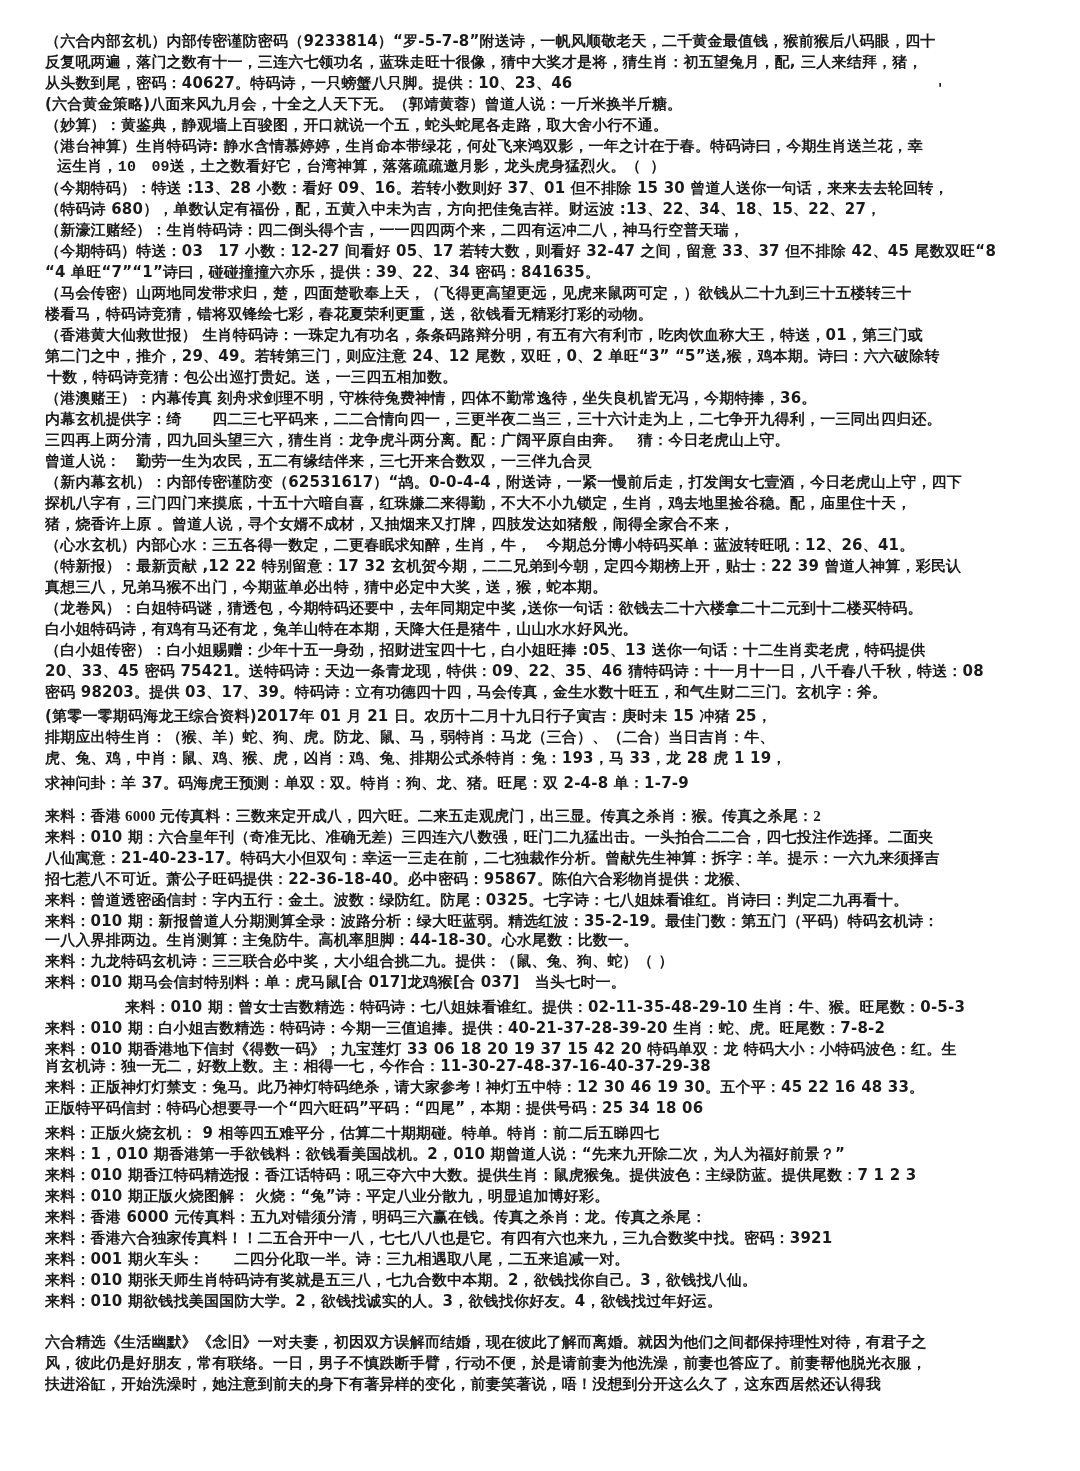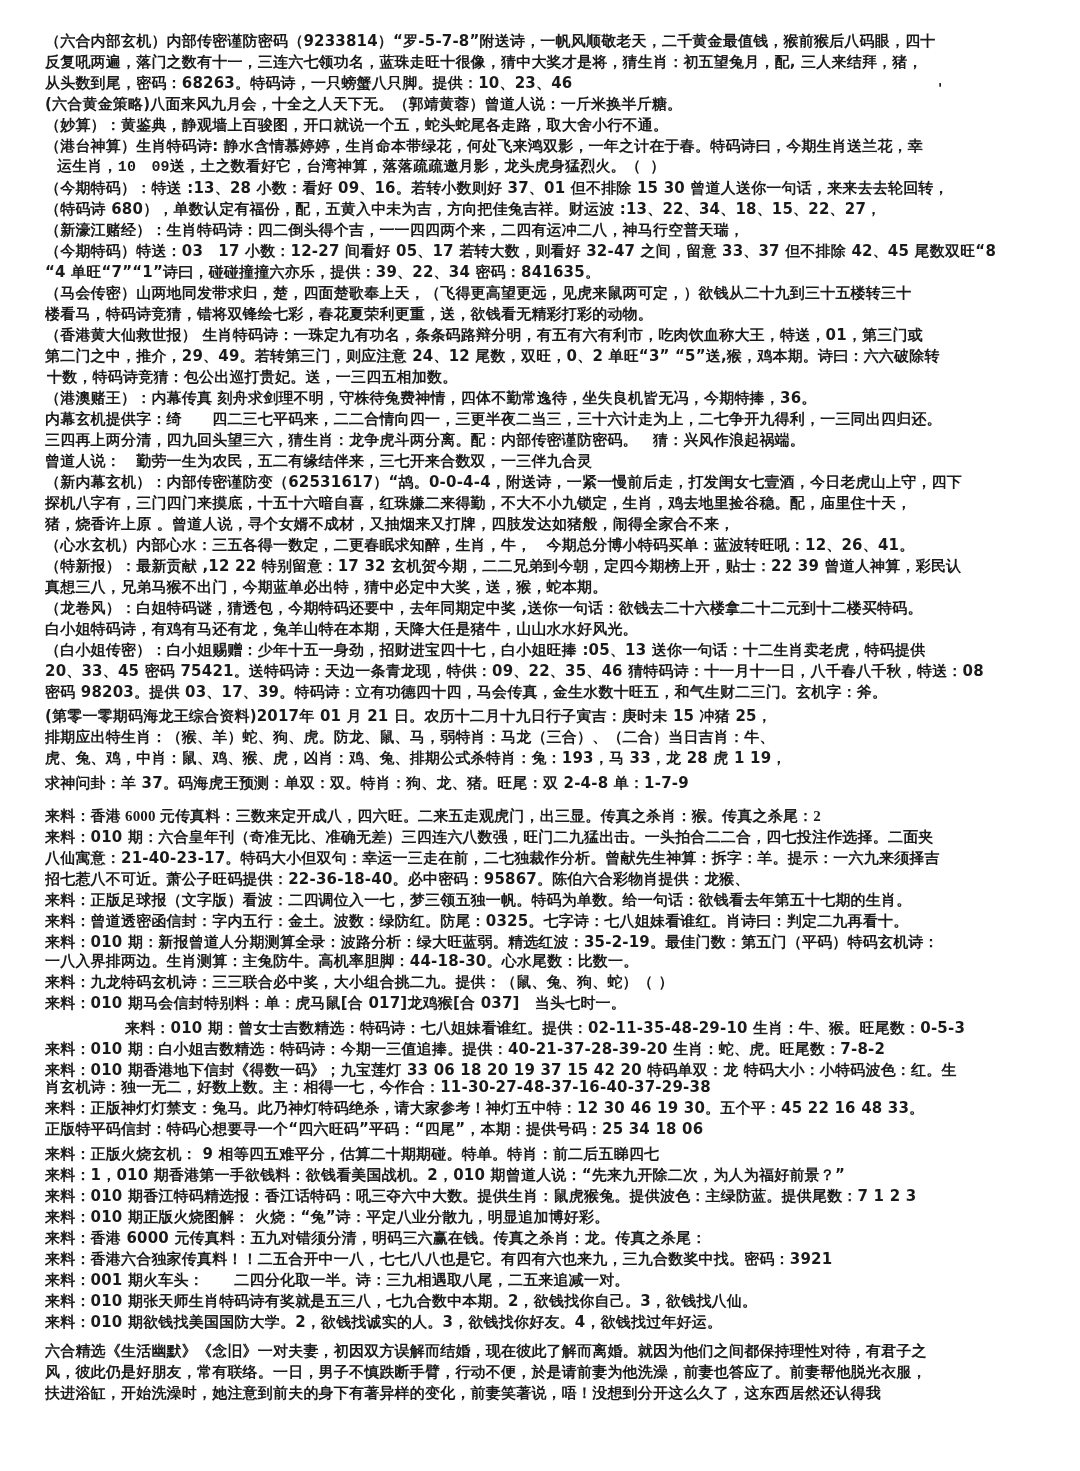--- a/index.html
+++ b/index.html
@@ -38,77 +38,76 @@
     color: #111;
   }
 </style>
 </head>
 <body>
 
 <div class="page">
   <div class="doc">
       <div class="line">（六合内部玄机）内部传密谨防密码（9233814）“罗-5-7-8”附送诗，一帆风顺敬老天，二千黄金最值钱，猴前猴后八码眼，四十</div>
       <div class="line">反复吼两遍，落门之数有十一，三连六七领功名，蓝珠走旺十很像，猜中大奖才是将，猜生肖：初五望兔月，配, 三人来结拜，猪，</div>
-      <div class="line">从头数到尾，密码：68263。特码诗，一只螃蟹八只脚。提供：10、23、46</div>
+      <div class="line">从头数到尾，密码：40627。特码诗，一只螃蟹八只脚。提供：10、23、46</div>
       <div class="line">(六合黄金策略)八面来风九月会，十全之人天下无。（郭靖黄蓉）曾道人说：一斤米换半斤糖。</div>
       <div class="line">（妙算）：黄鉴典，静观墙上百骏图，开口就说一个五，蛇头蛇尾各走路，取大舍小行不通。</div>
       <div class="line">（港台神算）生肖特码诗: 静水含情慕婷婷，生肖命本带绿花，何处飞来鸿双影，一年之计在于春。特码诗曰，今期生肖送兰花，幸</div>
       <div class="line" style="padding-left: 12px; font-family: Liberation Mono, monospace;">运生肖，10　09送，土之数看好它，台湾神算，落落疏疏邀月影，龙头虎身猛烈火。（ ）</div>
       <div class="line">（今期特码）：特送 :13、28 小数：看好 09、16。若转小数则好 37、01 但不排除 15 30 曾道人送你一句话，来来去去轮回转，</div>
       <div class="line">（特码诗 680），单数认定有福份，配，五黄入中未为吉，方向把佳兔吉祥。财运波 :13、22、34、18、15、22、27，</div>
       <div class="line">（新濠江赌经）：生肖特码诗：四二倒头得个吉，一一四四两个来，二四有运冲二八，神马行空普天瑞，</div>
       <div class="line">（今期特码）特送：03　17 小数：12-27 间看好 05、17 若转大数，则看好 32-47 之间，留意 33、37 但不排除 42、45 尾数双旺“8</div>
       <div class="line">“4 单旺“7”“1”诗曰，碰碰撞撞六亦乐，提供：39、22、34 密码：841635。</div>
       <div class="line">（马会传密）山两地同发带求归，楚，四面楚歌奉上天，（飞得更高望更远，见虎来鼠两可定，）欲钱从二十九到三十五楼转三十</div>
       <div class="line">楼看马，特码诗竞猜，错将双锋绘七彩，春花夏荣利更重，送，欲钱看无精彩打彩的动物。</div>
       <div class="line">（香港黄大仙救世报） 生肖特码诗：一珠定九有功名，条条码路辩分明，有五有六有利市，吃肉饮血称大王，特送，01，第三门或</div>
       <div class="line">第二门之中，推介，29、49。若转第三门，则应注意 24、12 尾数，双旺，0、2 单旺“3” “5”送,猴，鸡本期。诗曰：六六破除转</div>
       <div class="line" style="padding-left: 2px;">十数，特码诗竞猜：包公出巡打贵妃。送，一三四五相加数。</div>
       <div class="line">（港澳赌王）：内幕传真 刻舟求剑理不明，守株待兔费神情，四体不勤常逸待，坐失良机皆无冯，今期特捧，36。</div>
       <div class="line">内幕玄机提供字：绮　　四二三七平码来，二二合情向四一，三更半夜二当三，三十六计走为上，二七争开九得利，一三同出四归还。</div>
-      <div class="line">三四再上两分清，四九回头望三六，猜生肖：龙争虎斗两分离。配：内部传密谨防密码。　猜：兴风作浪起祸端。</div>
+      <div class="line">三四再上两分清，四九回头望三六，猜生肖：龙争虎斗两分离。配：广阔平原自由奔。　猜：今日老虎山上守。</div>
       <div class="line">曾道人说：　勤劳一生为农民，五二有缘结伴来，三七开来合数双，一三伴九合灵</div>
       <div class="line">（新内幕玄机）：内部传密谨防变（62531617）“鸪。0-0-4-4，附送诗，一紧一慢前后走，打发闺女七壹酒，今日老虎山上守，四下</div>
       <div class="line">探机八字有，三门四门来摸底，十五十六暗自喜，红珠嫌二来得勤，不大不小九锁定，生肖，鸡去地里捡谷稳。配，庙里住十天，</div>
       <div class="line">猪，烧香许上原 。曾道人说，寻个女婿不成材，又抽烟来又打牌，四肢发达如猪般，闹得全家合不来，</div>
       <div class="line">（心水玄机）内部心水：三五各得一数定，二更春眠求知醉，生肖，牛，　今期总分博小特码买单：蓝波转旺吼：12、26、41。</div>
       <div class="line">（特新报）：最新贡献 ,12 22 特别留意：17 32 玄机贺今期，二二兄弟到今朝，定四今期榜上开，贴士：22 39 曾道人神算，彩民认</div>
       <div class="line">真想三八，兄弟马猴不出门，今期蓝单必出特，猜中必定中大奖，送，猴，蛇本期。</div>
       <div class="line">（龙卷风）：白姐特码谜，猜透包，今期特码还要中，去年同期定中奖 ,送你一句话：欲钱去二十六楼拿二十二元到十二楼买特码。</div>
       <div class="line">白小姐特码诗，有鸡有马还有龙，兔羊山特在本期，天降大任是猪牛，山山水水好风光。</div>
       <div class="line">（白小姐传密）：白小姐赐赠：少年十五一身劲，招财进宝四十七，白小姐旺捧 :05、13 送你一句话：十二生肖卖老虎，特码提供</div>
       <div class="line">20、33、45 密码 75421。送特码诗：天边一条青龙现，特供：09、22、35、46 猜特码诗：十一月十一日，八千春八千秋，特送：08</div>
       <div class="line">密码 98203。提供 03、17、39。特码诗：立有功德四十四，马会传真，金生水数十旺五，和气生财二三门。玄机字：斧。</div>
       <div class="line" style="margin-top: 3px;">(第零一零期码海龙王综合资料)2017年 01 月 21 日。农历十二月十九日行子寅吉：庚时未 15 冲猪 25，</div>
       <div class="line">排期应出特生肖：（猴、羊）蛇、狗、虎。防龙、鼠、马，弱特肖：马龙（三合）、（二合）当日吉肖：牛、</div>
       <div class="line">虎、兔、鸡，中肖：鼠、鸡、猴、虎，凶肖：鸡、兔、排期公式杀特肖：兔：193，马 33，龙 28 虎 1 19，</div>
       <div class="line" style="margin-top: 4px;">求神问卦：羊 37。码海虎王预测：单双：双。特肖：狗、龙、猪。旺尾：双 2-4-8 单：1-7-9</div>
       <div class="line" style="margin-top: 12px; font-family: Liberation Serif, serif;">来料：香港 6000 元传真料：三数来定开成八，四六旺。二来五走观虎门，出三显。传真之杀肖：猴。传真之杀尾：2</div>
       <div class="line">来料：010 期：六合皇年刊（奇准无比、准确无差）三四连六八数强，旺门二九猛出击。一头拍合二二合，四七投注作选择。二面夹</div>
       <div class="line">八仙寓意：21-40-23-17。特码大小但双句：幸运一三走在前，二七独裁作分析。曾献先生神算：拆字：羊。提示：一六九来须择吉</div>
       <div class="line">招七惹八不可近。萧公子旺码提供：22-36-18-40。必中密码：95867。陈伯六合彩物肖提供：龙猴、</div>
-      <div class="line">来料：正版足球报（文字版）看波：二四调位入一七，梦三领五独一帆。特码为单数。给一句话：欲钱看去年第五十七期的生肖。</div>
       <div class="line">来料：曾道透密函信封：字内五行：金土。波数：绿防红。防尾：0325。七字诗：七八姐妹看谁红。肖诗曰：判定二九再看十。</div>
       <div class="line">来料：010 期：新报曾道人分期测算全录：波路分析：绿大旺蓝弱。精选红波：35-2-19。最佳门数：第五门（平码）特码玄机诗：</div>
       <div class="line" style="margin-top: -2px;">一八入界排两边。生肖测算：主兔防牛。高机率胆脚：44-18-30。心水尾数：比数一。</div>
       <div class="line">来料：九龙特码玄机诗：三三联合必中奖，大小组合挑二九。提供：（鼠、兔、狗、蛇）（ ）</div>
       <div class="line">来料：010 期马会信封特别料：单：虎马鼠[合 017]龙鸡猴[合 037]　当头七时一。</div>
       <div class="line" style="margin-top: 4px; text-align: center;">来料：010 期：曾女士吉数精选：特码诗：七八姐妹看谁红。提供：02-11-35-48-29-10 生肖：牛、猴。旺尾数：0-5-3</div>
       <div class="line">来料：010 期：白小姐吉数精选：特码诗：今期一三值追捧。提供：40-21-37-28-39-20 生肖：蛇、虎。旺尾数：7-8-2</div>
       <div class="line">来料：010 期香港地下信封《得数一码》；九宝莲灯 33 06 18 20 19 37 15 42 20 特码单双：龙 特码大小：小特码波色：红。生</div>
       <div class="line" style="margin-top: -4px;">肖玄机诗：独一无二，好数上数。主：相得一七，今作合：11-30-27-48-37-16-40-37-29-38</div>
       <div class="line">来料：正版神灯灯禁支：兔马。此乃神灯特码绝杀，请大家参考！神灯五中特：12 30 46 19 30。五个平：45 22 16 48 33。</div>
       <div class="line">正版特平码信封：特码心想要寻一个“四六旺码”平码：“四尾”，本期：提供号码：25 34 18 06</div>
       <div class="line" style="margin-top: 4px;">来料：正版火烧玄机： 9 相等四五难平分，估算二十期期碰。特单。特肖：前二后五睇四七</div>
       <div class="line">来料：1，010 期香港第一手欲钱料：欲钱看美国战机。2，010 期曾道人说：“先来九开除二次，为人为福好前景？”</div>
       <div class="line">来料：010 期香江特码精选报：香江话特码：吼三夺六中大数。提供生肖：鼠虎猴兔。提供波色：主绿防蓝。提供尾数：7 1 2 3</div>
       <div class="line">来料：010 期正版火烧图解： 火烧：“兔”诗：平定八业分散九，明显追加博好彩。</div>
       <div class="line">来料：香港 6000 元传真料：五九对错须分清，明码三六赢在钱。传真之杀肖：龙。传真之杀尾：</div>
       <div class="line">来料：香港六合独家传真料！！二五合开中一八，七七八八也是它。有四有六也来九，三九合数奖中找。密码：3921</div>
       <div class="line">来料：001 期火车头：　　二四分化取一半。诗：三九相遇取八尾，二五来追减一对。</div>
       <div class="line">来料：010 期张天师生肖特码诗有奖就是五三八，七九合数中本期。2，欲钱找你自己。3，欲钱找八仙。</div>
       <div class="line">来料：010 期欲钱找美国国防大学。2，欲钱找诚实的人。3，欲钱找你好友。4，欲钱找过年好运。</div>
-      <div class="line" style="margin-top: 8px;">六合精选《生活幽默》《念旧》一对夫妻，初因双方误解而结婚，现在彼此了解而离婚。就因为他们之间都保持理性对待，有君子之</div>
+      <div class="line" style="margin-top: 20px;">六合精选《生活幽默》《念旧》一对夫妻，初因双方误解而结婚，现在彼此了解而离婚。就因为他们之间都保持理性对待，有君子之</div>
       <div class="line">风，彼此仍是好朋友，常有联络。一日，男子不慎跌断手臂，行动不便，於是请前妻为他洗澡，前妻也答应了。前妻帮他脱光衣服，</div>
       <div class="line">扶进浴缸，开始洗澡时，她注意到前夫的身下有著异样的变化，前妻笑著说，唔！没想到分开这么久了，这东西居然还认得我</div>
     </div>
   <span class="stray-mark">'</span>
 </div>
 
 </body></html>

